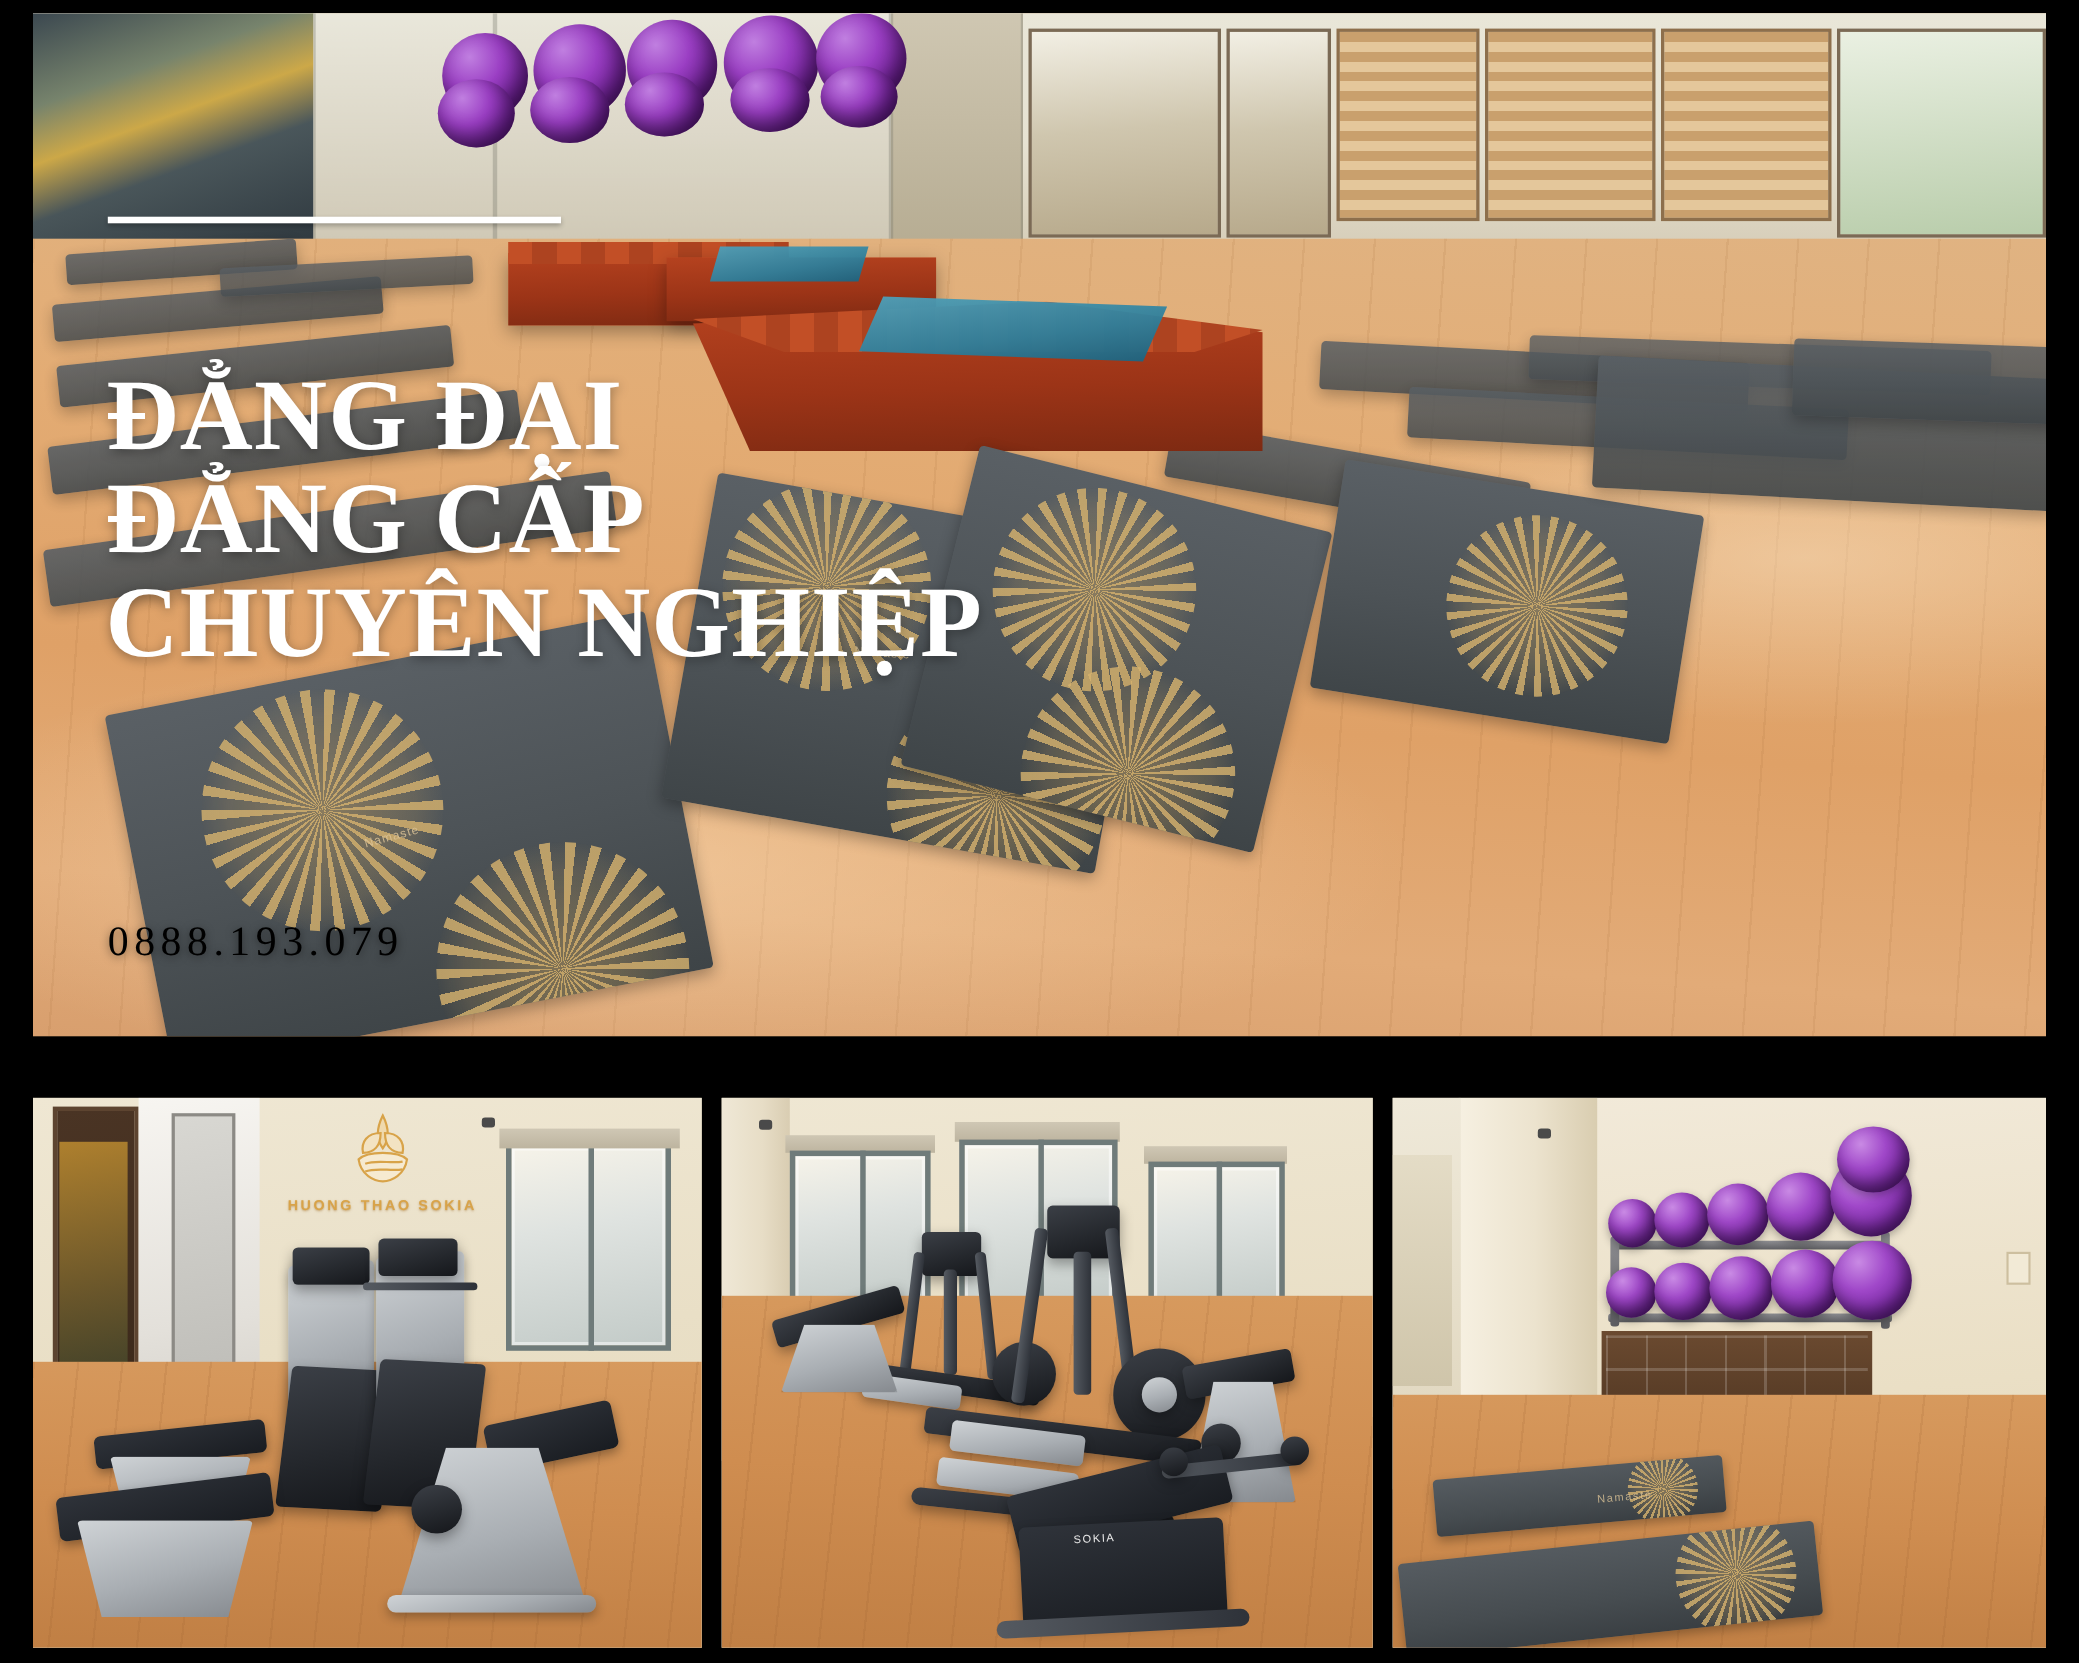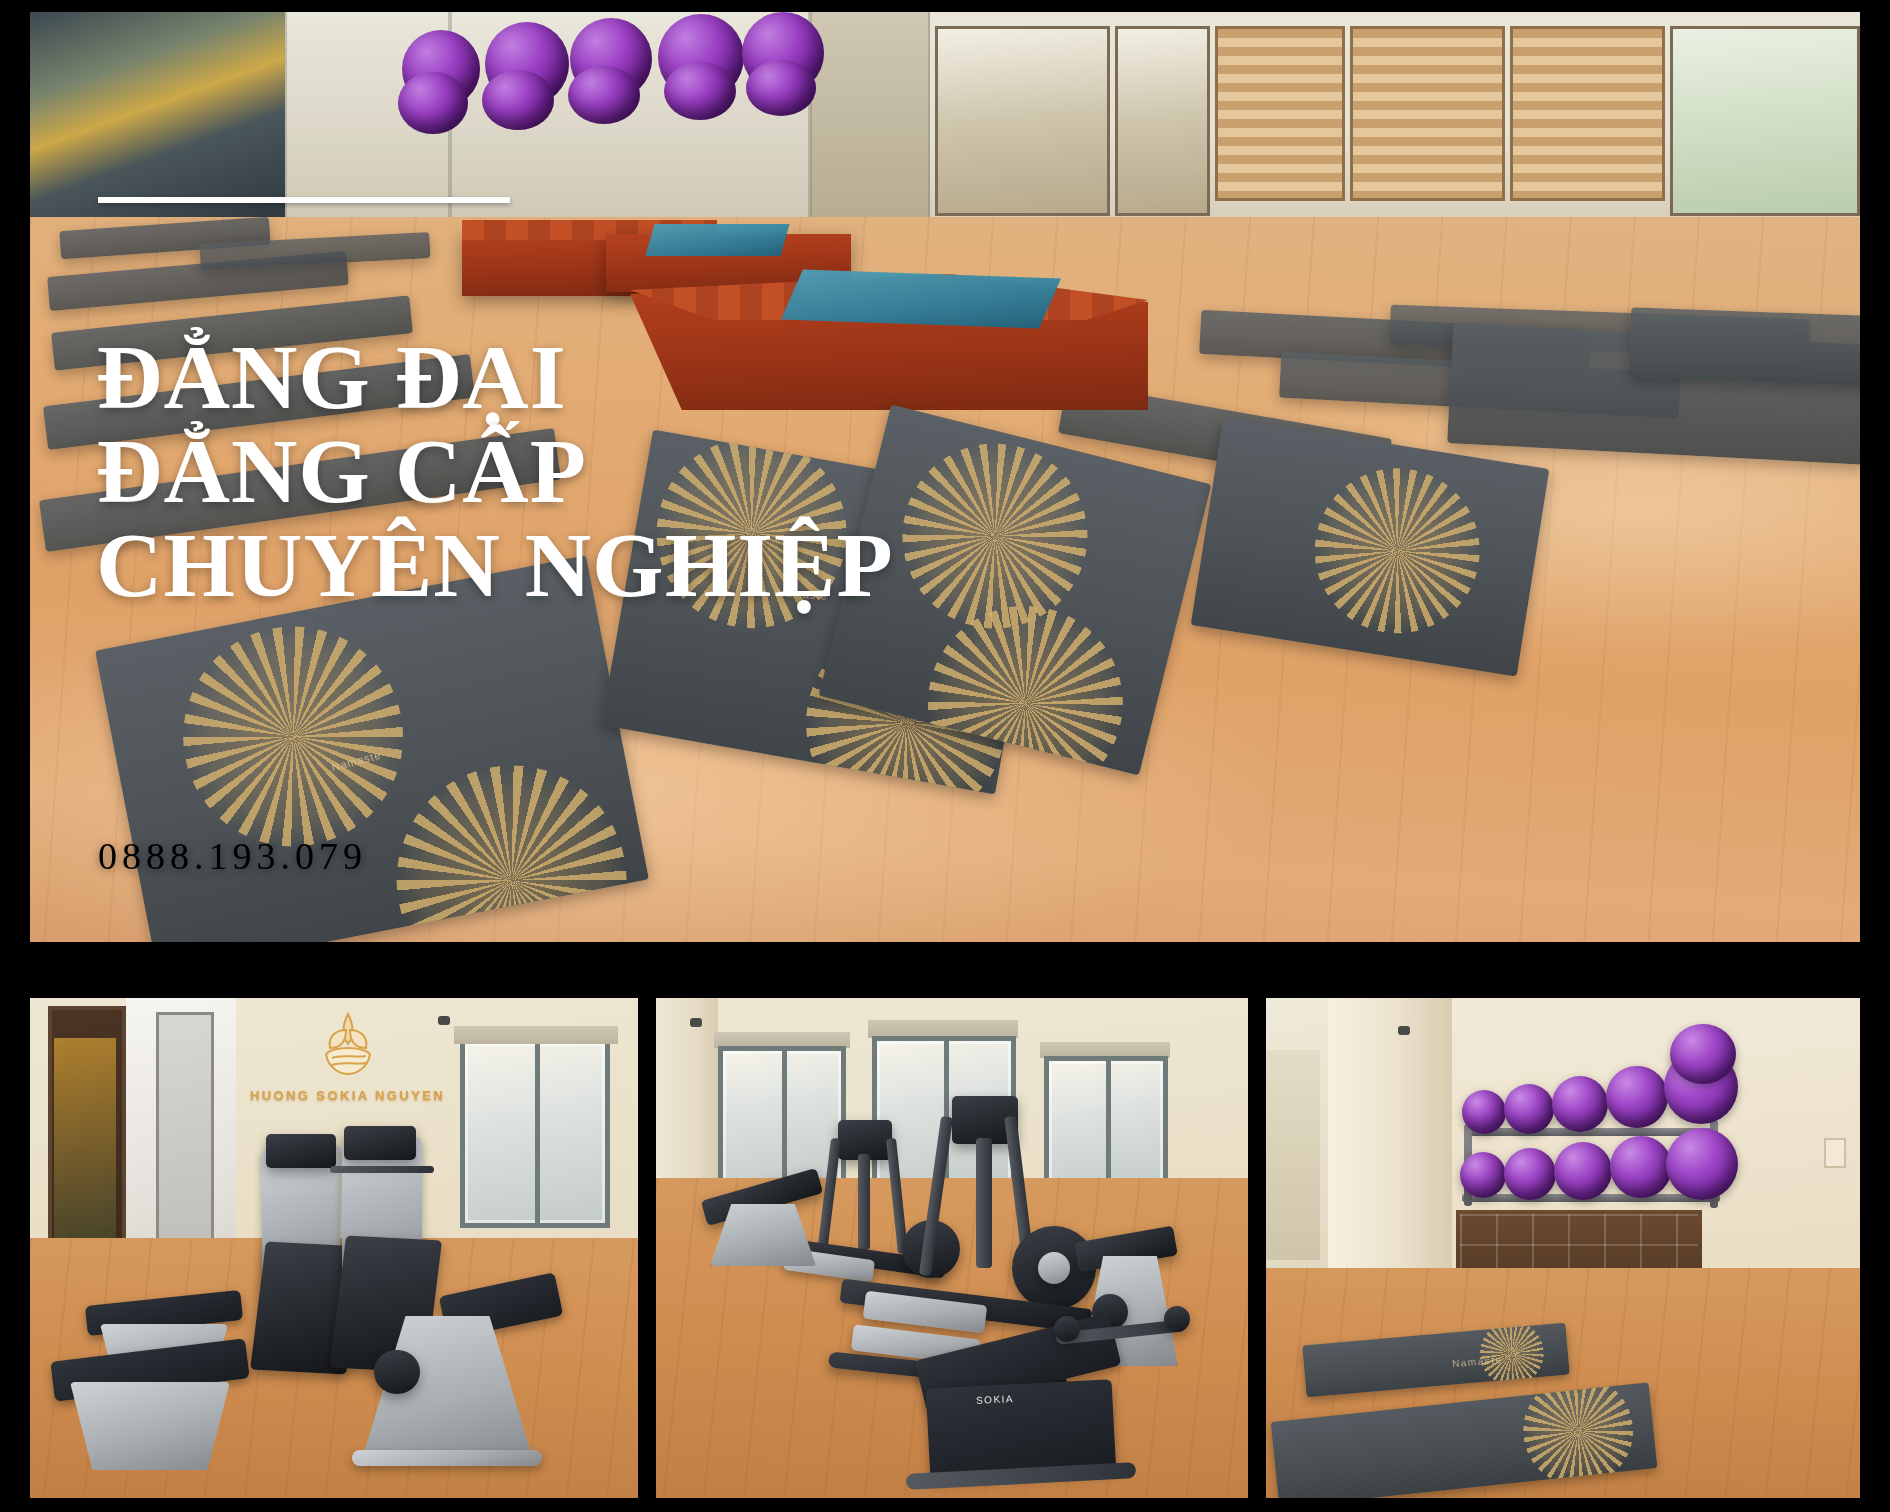--- a/index.html
+++ b/index.html
@@ -412,21 +412,21 @@
         <div class="logo-mark">
           <svg viewBox="0 0 64 70" width="64" height="70" aria-hidden="true">
             <path d="M32 2 C26 14 26 24 32 32 C38 24 38 14 32 2 Z" fill="#efd9ad" stroke="#d8a349" stroke-width="2"></path>
             <path d="M30 18 C18 18 12 26 14 36 C24 36 30 30 30 18 Z" fill="#f3e3c2" stroke="#d8a349" stroke-width="2"></path>
             <path d="M34 18 C46 18 52 26 50 36 C40 36 34 30 34 18 Z" fill="#f3e3c2" stroke="#d8a349" stroke-width="2"></path>
             <path d="M10 42 C18 34 46 34 54 42 C52 56 40 62 32 62 C24 62 12 56 10 42 Z" fill="#f6ead1" stroke="#d8a349" stroke-width="2"></path>
             <path d="M16 46 C26 42 40 46 50 44" fill="none" stroke="#d8a349" stroke-width="2"></path>
             <path d="M16 53 C26 49 40 53 50 51" fill="none" stroke="#d8a349" stroke-width="2"></path>
           </svg>
         </div>
-        <div class="logo-text">HUONG SOKIA NGUYEN</div>
+        <div class="logo-text">HUONG THAO SOKIA</div>
       </div>
 
       <div class="p-window" style="left:430px;top:40px;width:150px;height:190px;"></div>
       <div class="p-window-bar" style="left:505px;top:40px;height:190px;"></div>
       <div class="p-shade" style="left:424px;top:28px;width:164px;height:18px;"></div>
 
       <div class="p-floor" style="height:260px;"></div>
 
       <div class="eq-silver" style="left:232px;top:150px;width:78px;height:148px;transform:skewY(-4deg);"></div>
       <div class="eq-dark" style="left:236px;top:136px;width:70px;height:34px;"></div>

